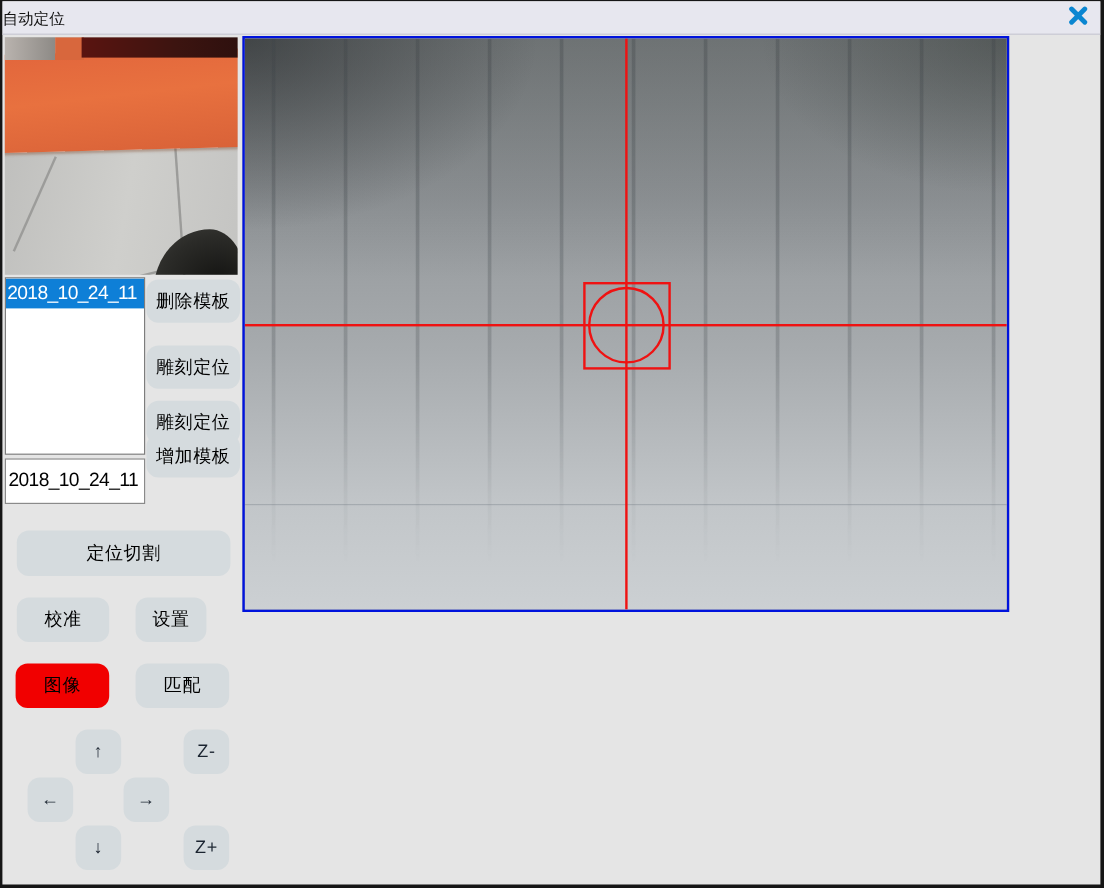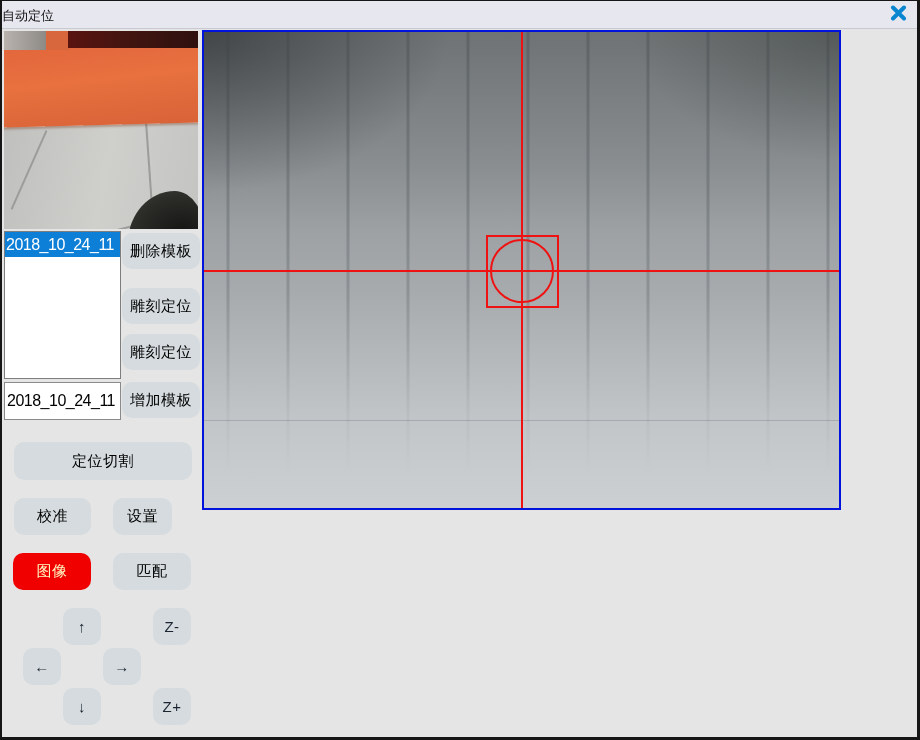--- a/index.html
+++ b/index.html
@@ -68,21 +68,21 @@
     position:absolute;background:#d5dbde;border:none;border-radius:10px;
     font-size:15px;color:#000;text-align:center;padding:0;cursor:pointer;
     letter-spacing:0.5px;
   }
   .btn-tpl{left:120px;width:78px;height:36px;}
   .name-input{
     position:absolute;left:2px;top:381px;width:117px;height:38px;
     border:1px solid #8a8a8a;background:#fff;font-size:16px;letter-spacing:-0.5px;
     padding:0 0 0 2px;color:#000;
   }
-  .btn-red{background:#f10000;color:#fef9c3;}
+  .btn-red{background:#f10000;color:#000000;}
   .jog{font-size:15px;color:#1b2430;}
   
   .camera{
     position:absolute;left:200px;top:29px;width:639px;height:480px;
     border:2px solid #0013dd;background:#a8adb0;overflow:hidden;
   }
   .cam-bg{
     position:absolute;inset:0;
     background:
       radial-gradient(55% 48% at 0% 0%, rgba(22,25,27,.50), rgba(22,25,27,0) 70%),
@@ -133,21 +133,21 @@
     <div class="dark-blob"></div>
   </div>
 
   <div class="tpl-list">
     <div class="list-item selected">2018_10_24_11</div>
   </div>
 
   <button class="btn btn-tpl" style="top:232px;">删除模板</button>
   <button class="btn btn-tpl" style="top:287px;">雕刻定位</button>
   <button class="btn btn-tpl" style="top:333px;">雕刻定位</button>
-  <button class="btn btn-tpl" style="top:381px;">增加模板</button>
+  <button class="btn btn-tpl" style="top:361px;">增加模板</button>
 
   <input class="name-input" value="2018_10_24_11" style="">
 
   <button class="btn" style="left:12px;top:497px;width:77px;height:37px;">校准</button>
   <button class="btn" style="left:12px;top:441px;width:178px;height:38px;">定位切割</button>
   <button class="btn" style="left:111px;top:497px;width:59px;height:37px;">设置</button>
   <button class="btn btn-red" style="left:11px;top:552px;width:78px;height:37px;">图像</button>
   <button class="btn" style="left:111px;top:552px;width:78px;height:37px;">匹配</button>
 
   <button class="btn jog" style="left:61px;top:607px;width:38px;height:37px;">↑</button>

